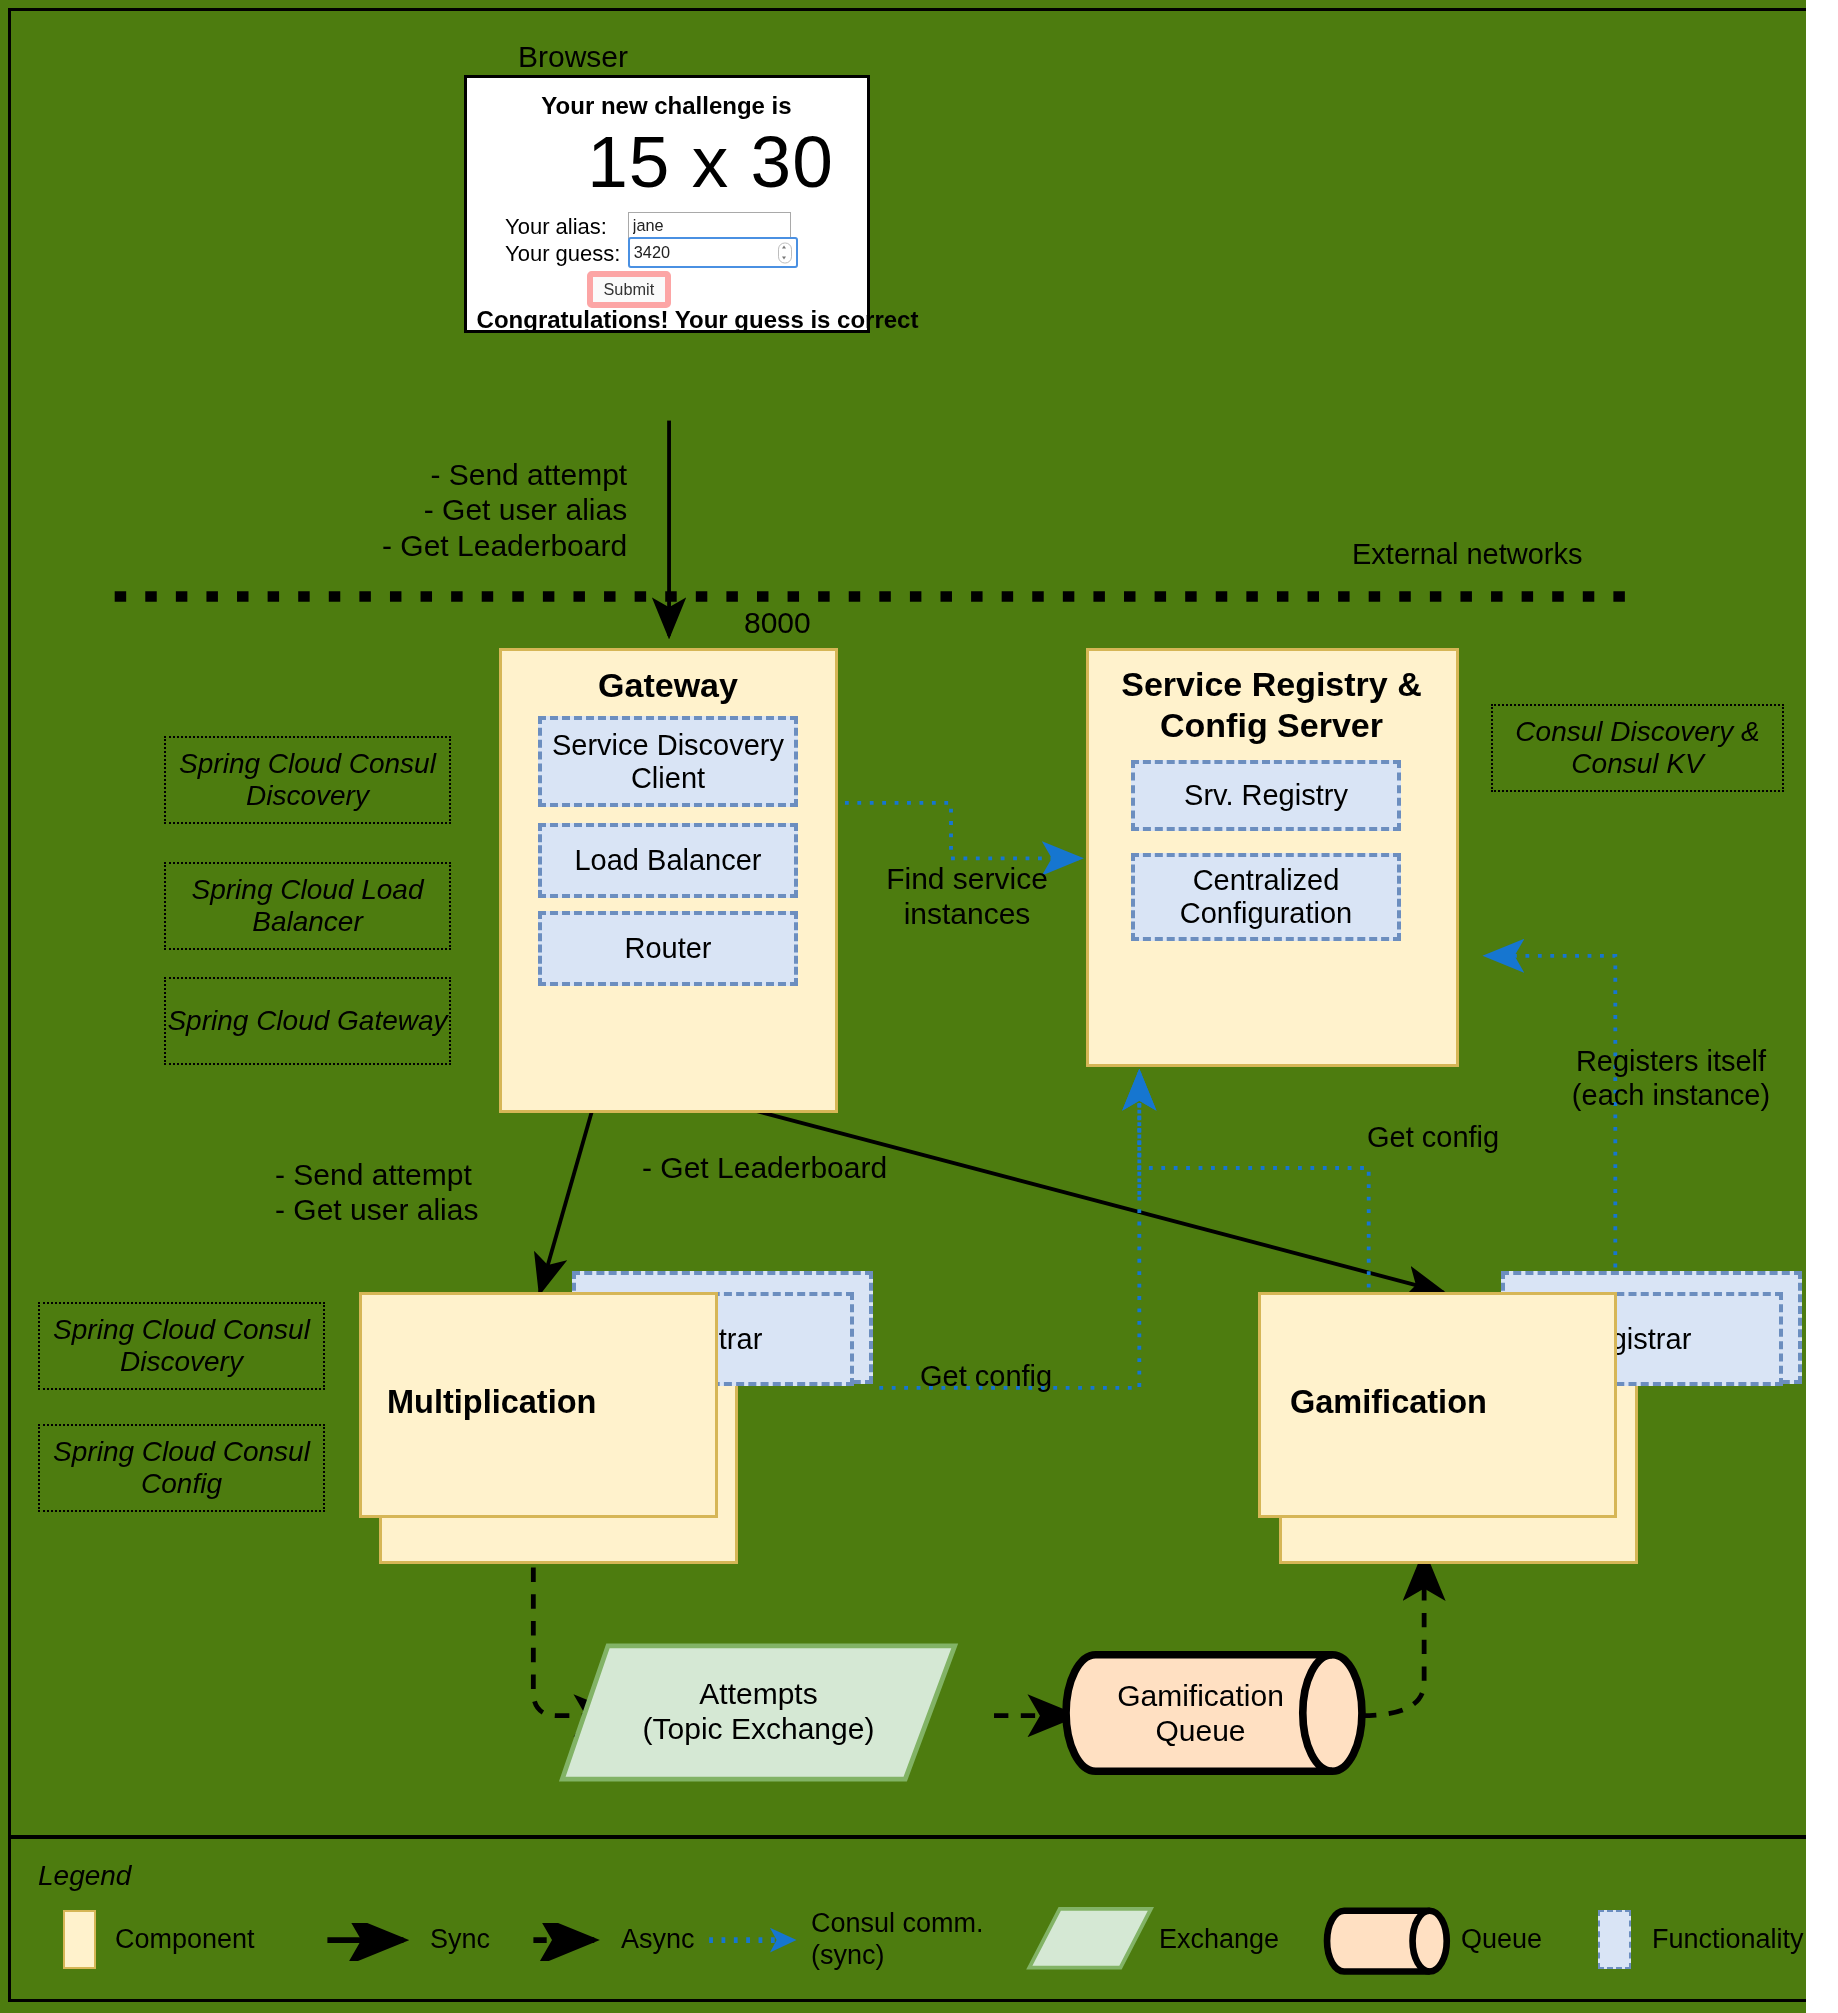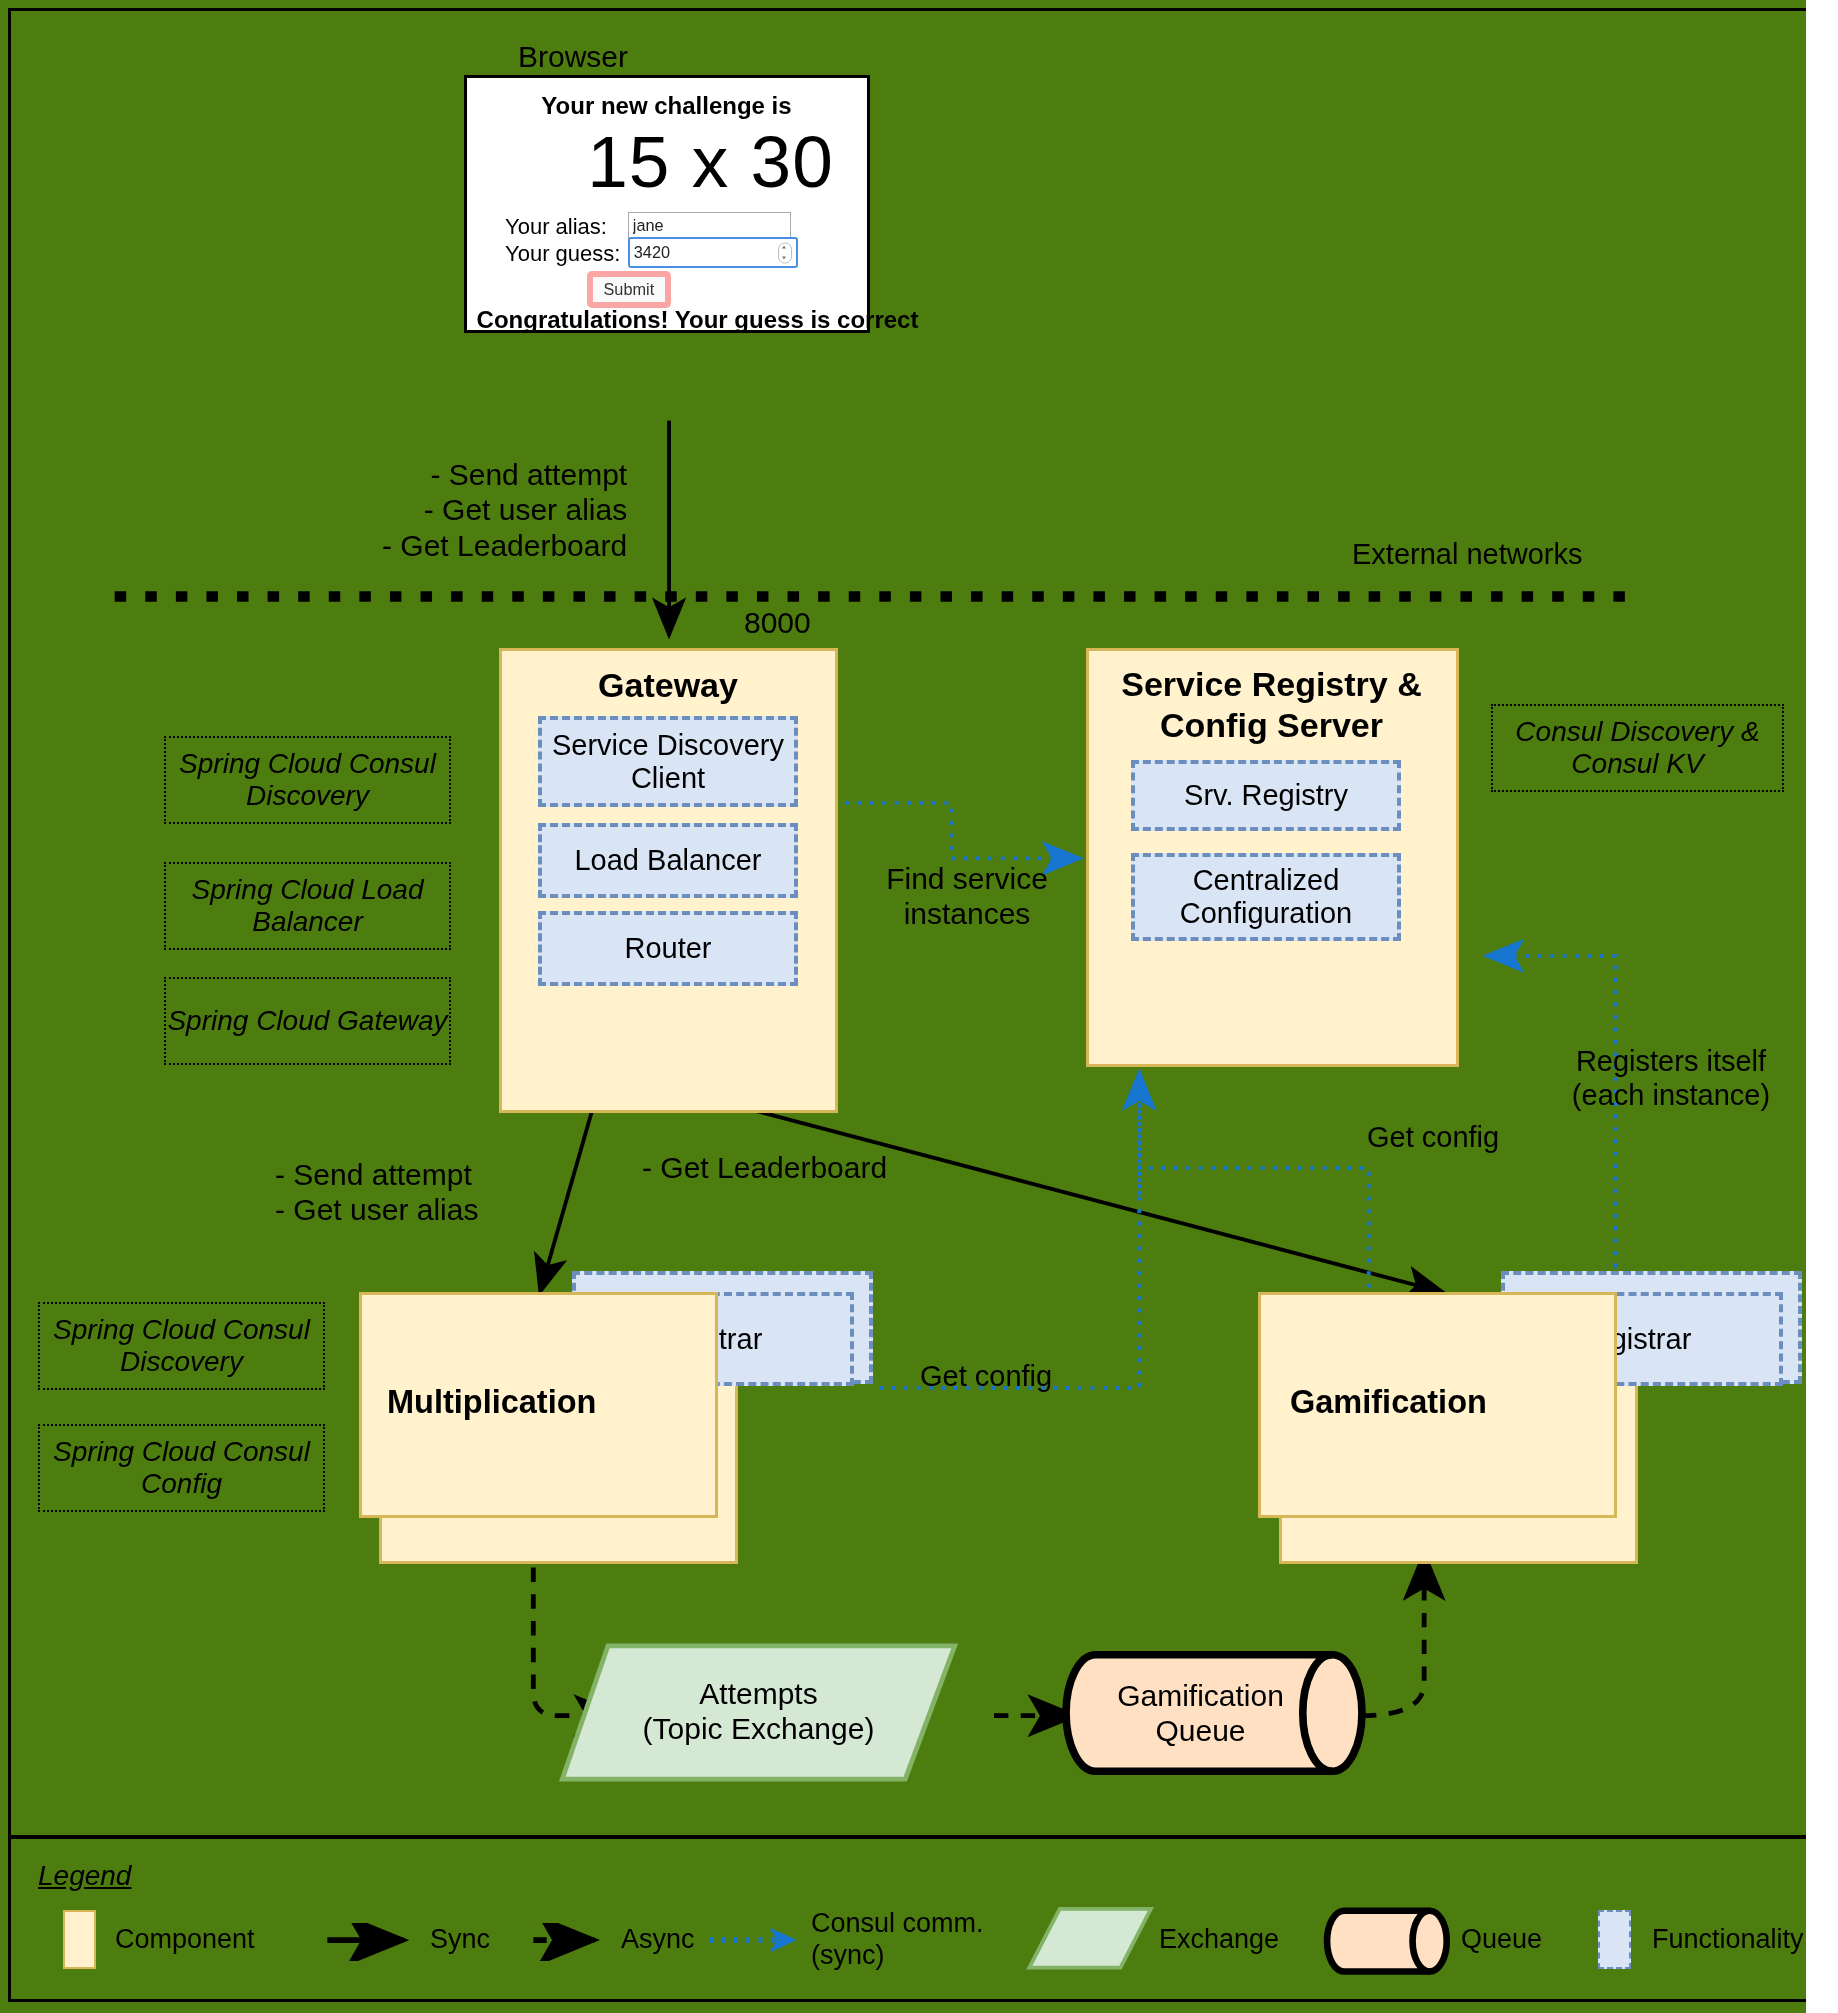--- a/index.html
+++ b/index.html
@@ -184,21 +184,21 @@
 
   <div class="abs" style="left:1061px;top:1650px;width:306px;height:126px;">
     <svg width="306" height="126" viewBox="0 0 320 132">
       <path d="M36,5 H284 A31,61 0 0 1 284,127 H36 A31,61 0 0 1 36,5 Z" fill="#ffe0c2" stroke="#000" stroke-width="8"></path>
       <path d="M284,5 A31,61 0 0 0 284,127" fill="none" stroke="#000" stroke-width="8"></path>
     </svg>
     <div class="txt ctr" style="left:0;top:23px;width:279px;height:80px;font-size:30px;">Gamification
 Queue</div>
   </div>
 
-  <div class="txt legend-word" style="left:38px;top:1859px;text-decoration:underline;">Legend</div>
+  <div class="txt legend-word" style="left:38px;top:1859px;">Legend</div>
 
   <div class="abs leg-comp" style="left:63px;top:1910px;"></div>
   <div class="txt leg-lbl" style="left:115px;top:1924px;">Component</div>
 
   <svg width="115" height="38" style="left:325px;top:1923px;" viewBox="0 0 120 40">
     <line x1="2" y1="18" x2="82" y2="18" stroke="#000" stroke-width="6" marker-end="url(#ah)"></line>
   </svg>
   <div class="txt leg-lbl" style="left:430px;top:1924px;">Sync</div>
 
   <svg width="115" height="38" style="left:531px;top:1923px;" viewBox="0 0 120 40">

